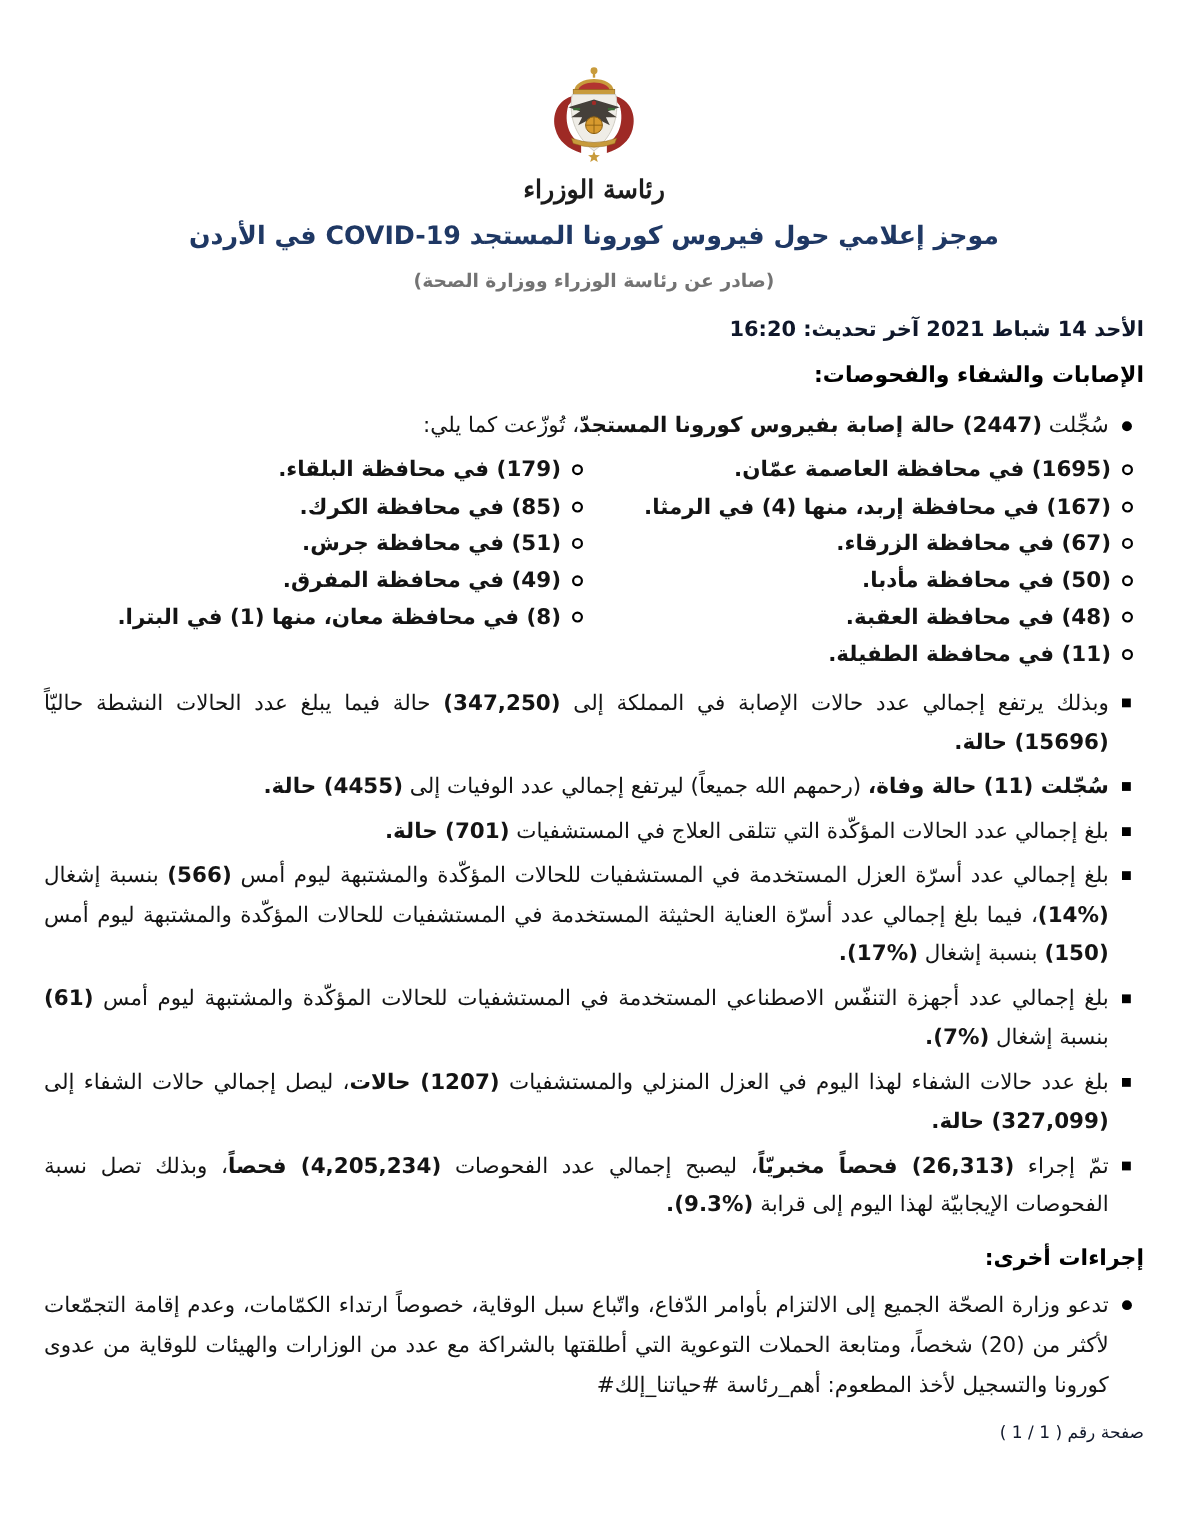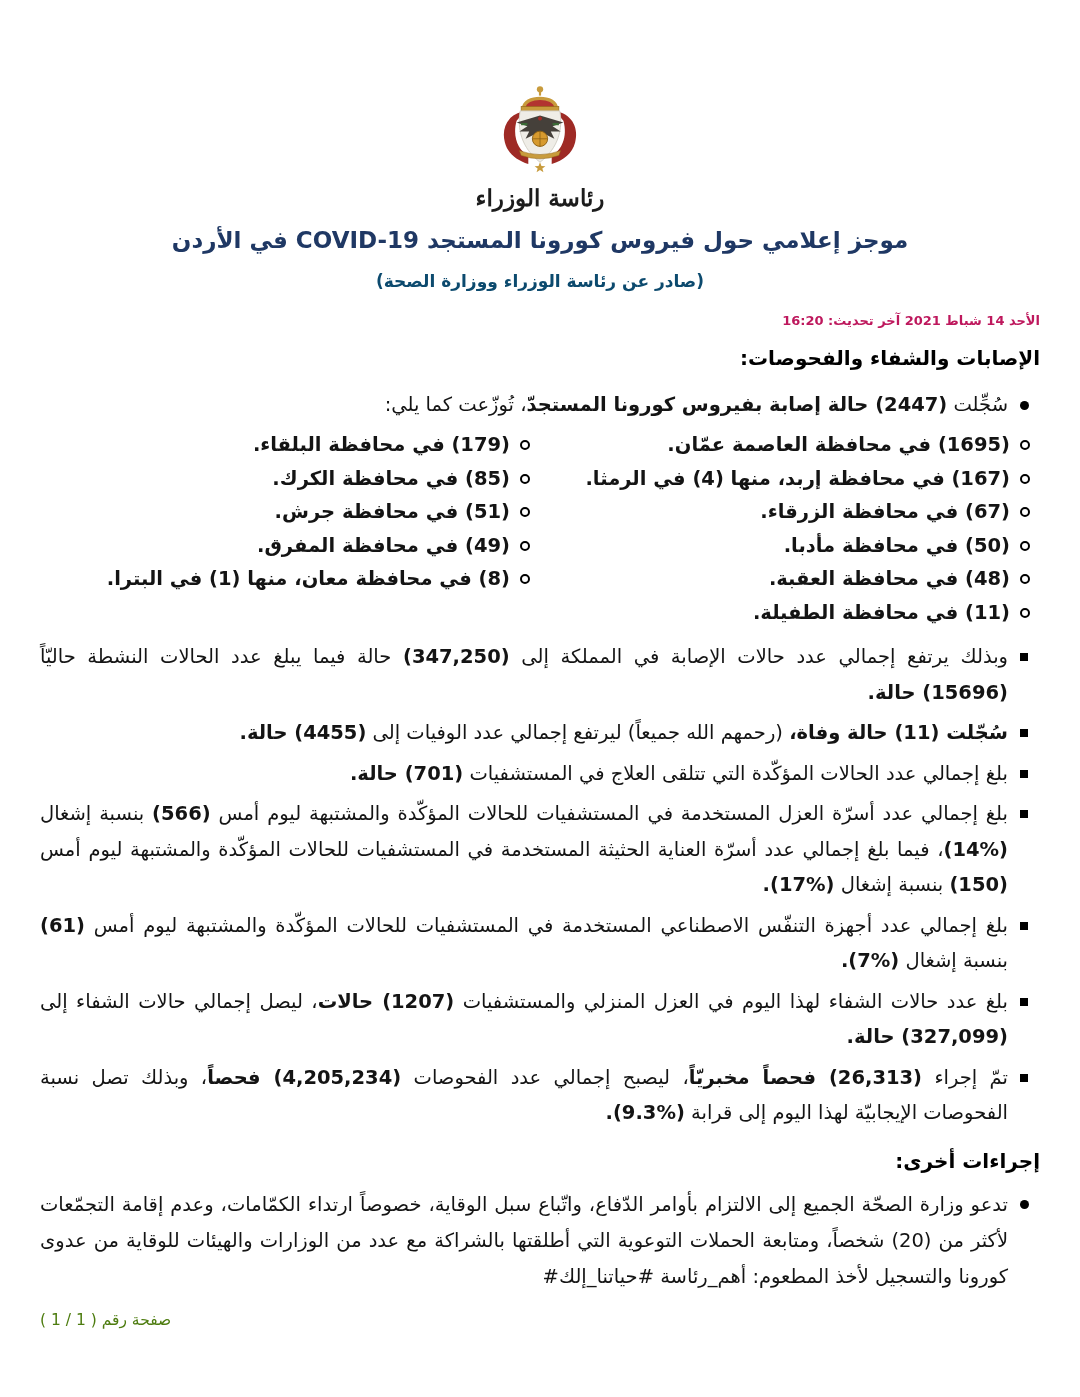--- a/index.html
+++ b/index.html
@@ -2,31 +2,31 @@
 <html lang="ar" dir="rtl"><head>
 <meta charset="utf-8">
 <style>
   * { box-sizing: border-box; }
   html, body { margin: 0; padding: 0; background: #ffffff; }
   body {
     width: 1080px; height: 1397px; overflow: hidden;
     font-family: "DejaVu Sans", sans-serif;
     color: #141414;
   }
-  .page { direction: rtl; padding: 83px 40px 0 40px; }
+  .page { direction: rtl; padding: 58px 40px 0 40px; }
 
   .header { text-align: center; }
   .logo svg { display: block; margin: 0 auto; }
   .callig {
     font-family: "DejaVu Serif", serif;
     font-weight: 700; font-size: 23px; color: #1c1c1c; margin-top: 2px;
   }
   .title   { color: #1f3864; font-size: 23px; font-weight: 700; margin-top: 16px; }
-  .subtitle{ color: #0c4a6e; font-size: 17px; font-weight: 700; margin-top: 18px; }
-  .dateline{ text-align: right; color: #be185d; font-size: 13px; font-weight: 700; margin-top: 22px; }
+  .subtitle{ color: #737373; font-size: 17px; font-weight: 700; margin-top: 18px; }
+  .dateline{ text-align: right; color: #0f172a; font-size: 19px; font-weight: 700; margin-top: 22px; }
   .sec-h   { color: #000; font-size: 20px; font-weight: 700; 
              margin: 18px 0 0 0; }
 
   .row   { display: flex; align-items: flex-start; }
   .mcell { flex: 0 0 32px; display: flex; justify-content: center; }
   .txt   { flex: 1; min-width: 0; }
 
   .dot  { width: 9px;  height: 9px;  border-radius: 50%; background: #000; margin-top: 13px; }
   .ring { width: 10px; height: 10px; border: 2px solid #000; border-radius: 50%;
           background: #fff; margin-top: 12px; }
@@ -44,21 +44,21 @@
   .stats { margin-top: 10px; }
   .stat  { display: flex; align-items: flex-start;
            font-size: 19.5px; line-height: 35.5px; margin-top: 5px; }
   .stat .txt { text-align: justify; }
 
   .other-bullet { margin-top: 14px; font-size: 19.5px; line-height: 36px; }
   .other-bullet .txt { text-align: justify; }
 
   .bold { font-weight: 700; }
 
-  .footer { text-align: left; font-size: 15.5px; color: #4d7c0f; margin-top: 16px; }
+  .footer { text-align: right; font-size: 15.5px; color: #0f172a; margin-top: 16px; }
 </style>
 </head>
 <body>
 
 <div class="page">
 
   <div class="header">
     <div class="logo">
       <svg viewBox="0 0 140 110" width="126" height="99" aria-hidden="true">
 

